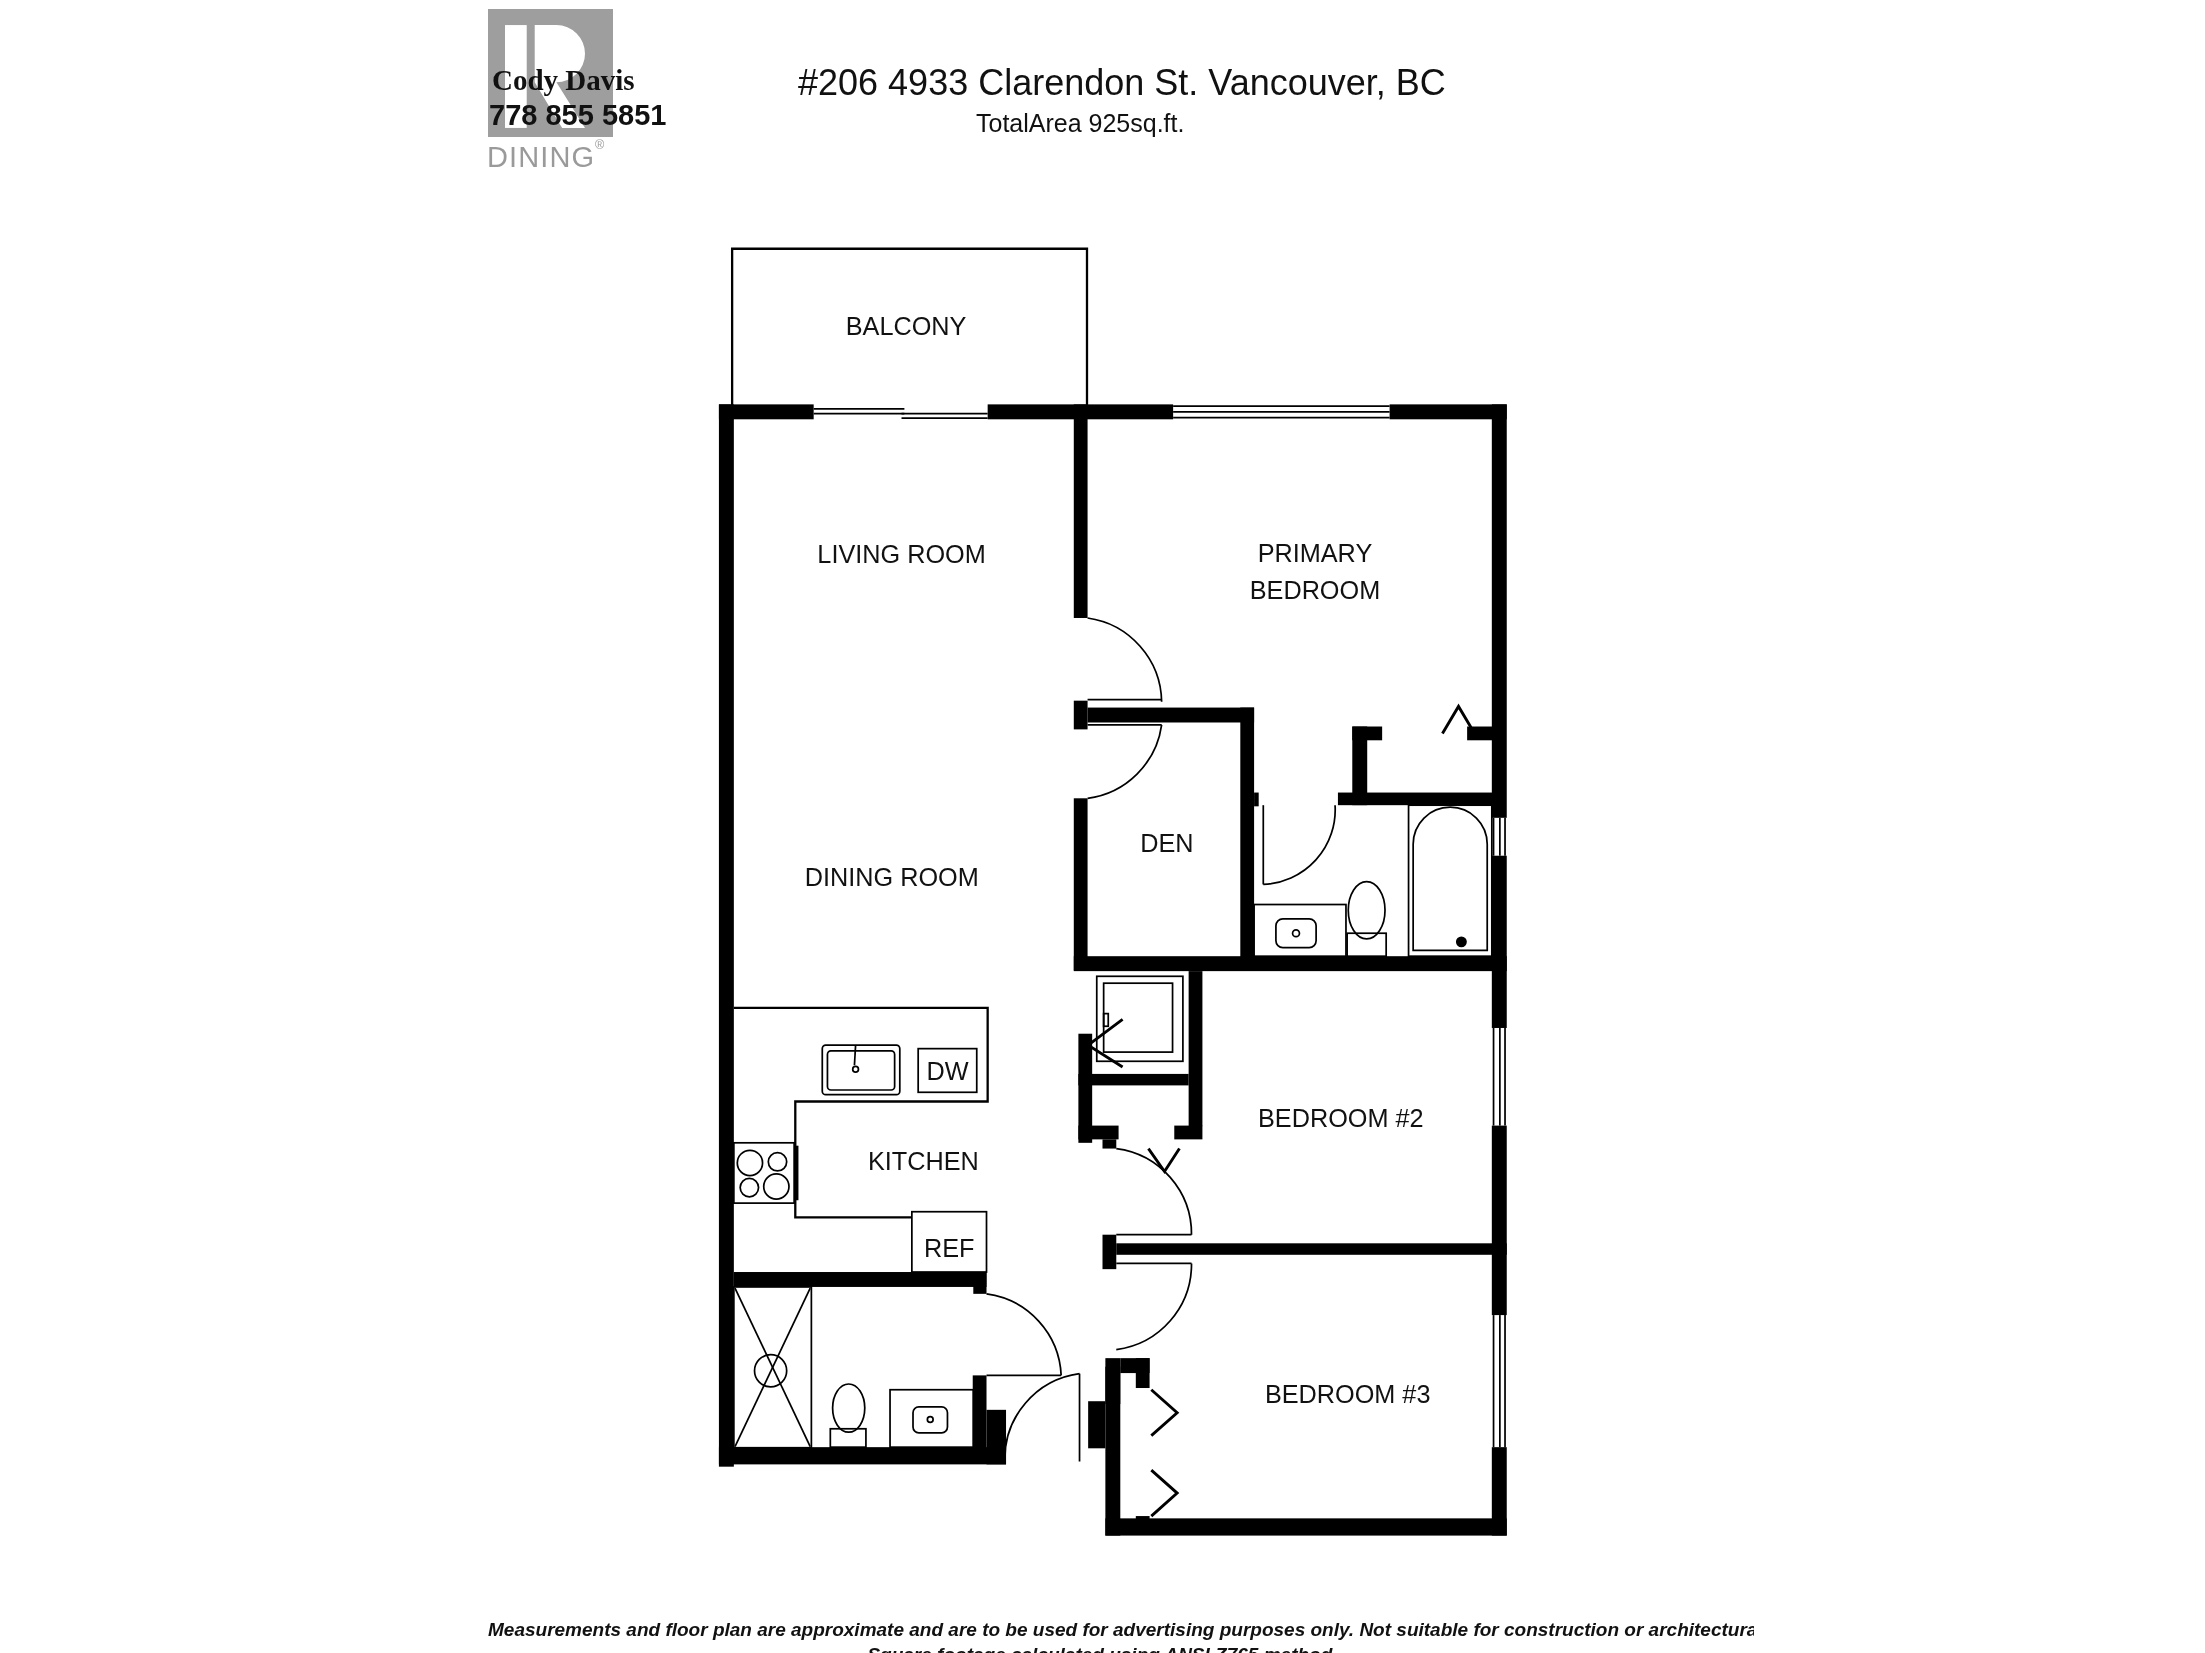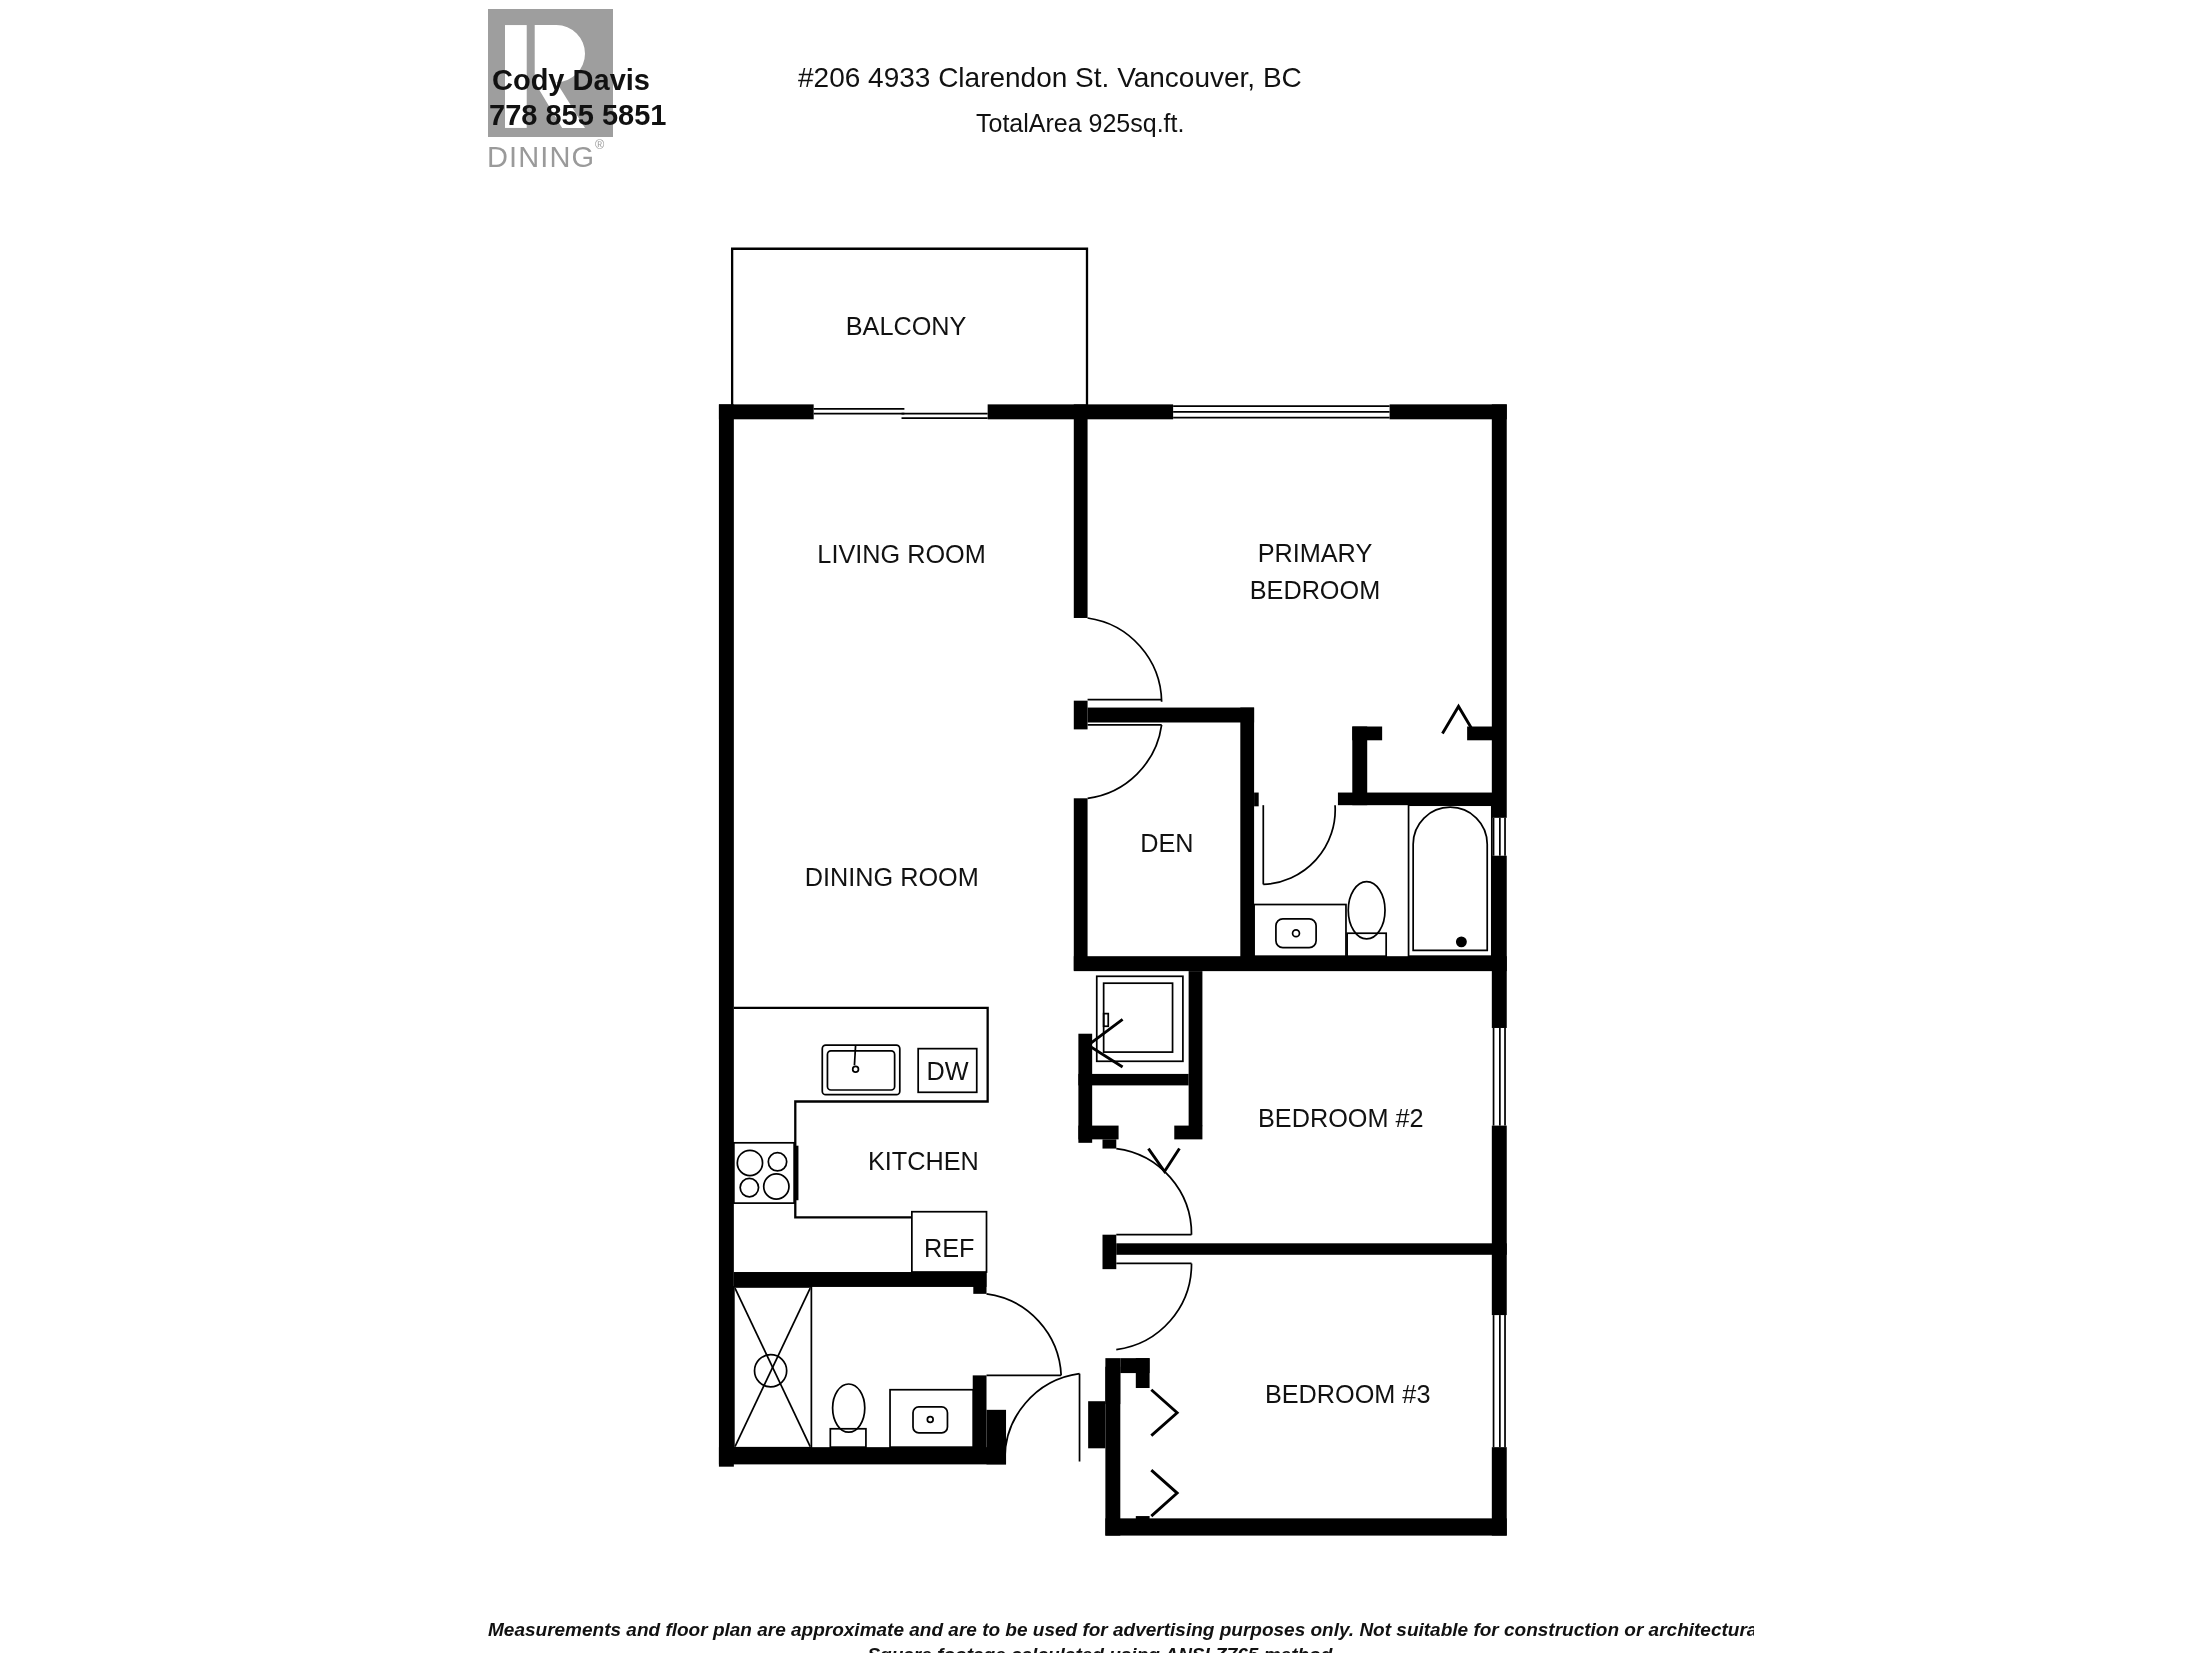--- a/index.html
+++ b/index.html
@@ -1,24 +1,24 @@
 <!DOCTYPE html>
 <html style="font-size:9.2px"><head>
 <meta charset="utf-8">
 <style>
   html, body { margin: 0; padding: 0; background: #ffffff; }
   body { width: 2205px; height: 1654px; position: relative; overflow: hidden; font-family: "Liberation Sans", sans-serif; }
   #plan { position: absolute; left: 0; top: 0; width: 2205px; height: 1654px; }
   .logo-box { position: absolute; left: 488px; top: 9.2px; width: 125px; height: 128px; background: #9e9e9e; }
   .logo-r { position: absolute; left: 17px; top: 16px; width: 80px; height: 103px; }
-  .agent-name { position: absolute; left: 492px; top: 64px; font-size: 29px; font-weight: bold; color: #111; letter-spacing: 0px; white-space: nowrap; }
+  .agent-name { position: absolute; left: 492px; top: 64px; font-size: 29px; font-weight: bold; color: #111; letter-spacing: 0px; white-space: nowrap; font-family: Liberation Serif, serif; }
   .agent-phone { position: absolute; left: 489px; top: 99px; font-size: 29px; font-weight: bold; color: #111; white-space: nowrap; }
   .realtor { position: absolute; left: 487px; top: 141px; font-size: 29px; color: #9a9a9a; letter-spacing: 1.1px; white-space: nowrap; }
   .realtor sup { font-size: 12.6px; vertical-align: top; position: relative; top: -3.4px; }
-  .address { position: absolute; left: 798px; top: 62px; font-size: 28px; color: #111; white-space: nowrap; }
+  .address { position: absolute; left: 798px; top: 62px; font-size: 36px; color: #111; white-space: nowrap; }
   .area { position: absolute; left: 976px; top: 109px; font-size: 25px; color: #111; white-space: nowrap; text-align: right; }
   .disclaimer { position: absolute; left: 0; width: 2205px; text-align: center; font-size: 19px; font-weight: bold; font-style: italic; color: #111; white-space: nowrap; }
   .d1 { top: 1619px; left: 488px; width: auto; text-align: left; overflow: hidden; max-width: 1266px; }
   .d2 { top: 1644px; }
   .room-label { font-family: "Liberation Sans", sans-serif; font-size: 44px; fill: #111; }
 </style>
 </head>
 <body>
 
 <div class="logo-box">

